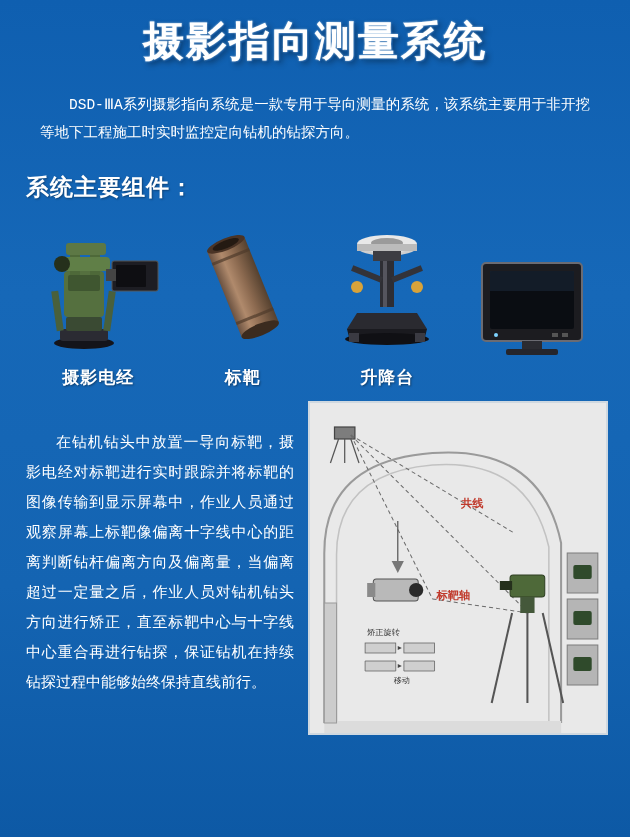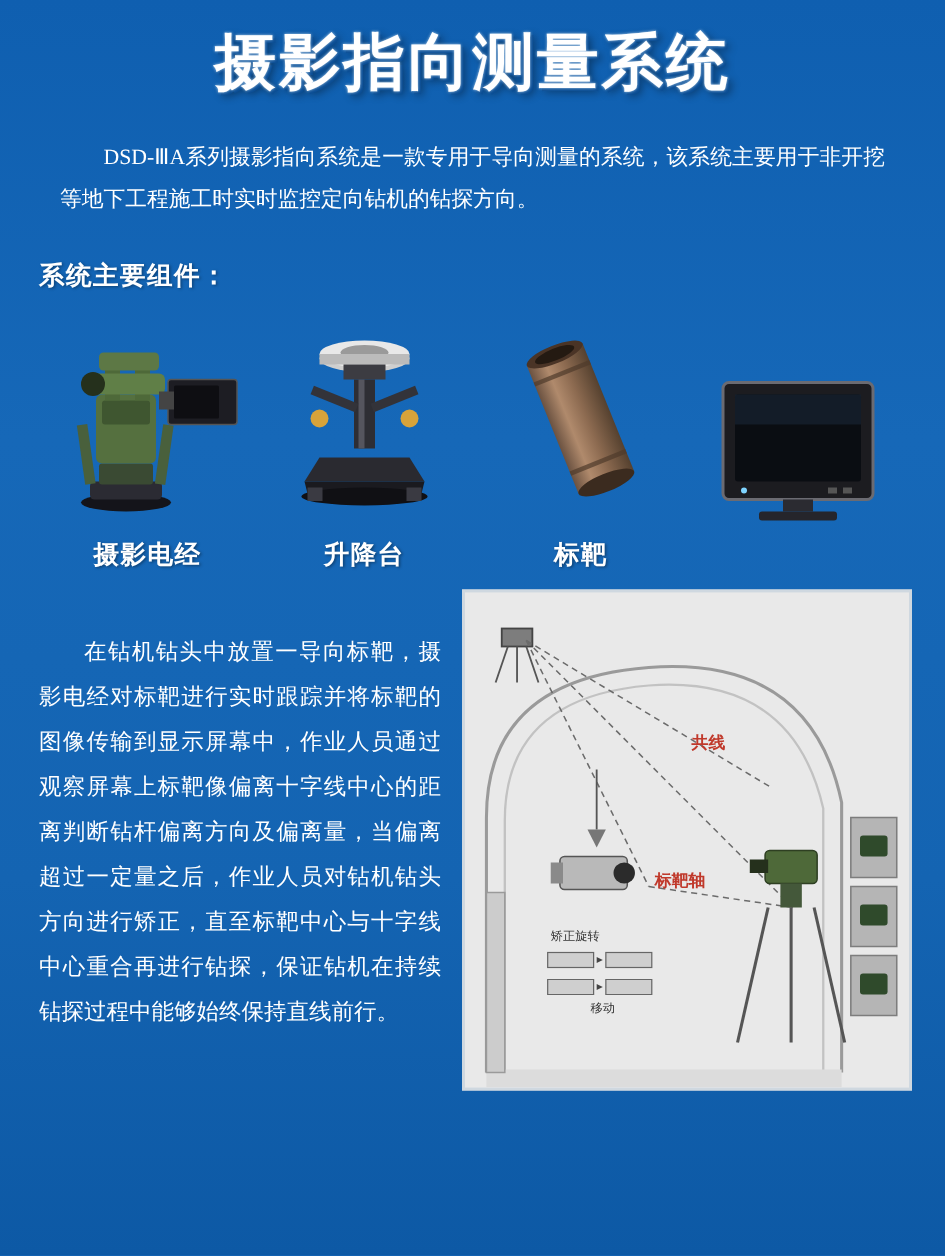--- a/index.html
+++ b/index.html
@@ -39,27 +39,27 @@
     line-height: 1.15;
   }
   
   .intro {
     margin: 26px 40px 0 40px;
     color: #ffffff;
     font-size: 14.5px;
     line-height: 1.95;
     text-align: justify;
     text-indent: 2em;
-    font-family: Liberation Serif, serif;
+    font-family: Liberation Mono, monospace;
   }
   
   .section-heading {
     margin: 24px 0 0 26px;
     color: #ffffff;
-    font-size: 17px;
+    font-size: 23px;
     font-weight: bold;
     letter-spacing: 1px;
     font-family: Liberation Mono, monospace;
     text-shadow: 1px 1px 2px rgba(0,0,0,0.35);
   }
   
   .components {
     margin-top: 14px;
     display: flex;
     justify-content: space-around;
@@ -146,51 +146,20 @@
 
           <rect x="30" y="40" width="48" height="14" rx="4" fill="#607f47"></rect>
           <circle cx="30" cy="47" r="8" fill="#25301c"></circle>
 
           <rect x="80" y="44" width="46" height="30" rx="2" fill="#1d1d23" stroke="#555" stroke-width="1"></rect>
           <rect x="84" y="48" width="30" height="22" rx="1" fill="#0e0e12"></rect>
           <rect x="74" y="52" width="10" height="12" fill="#444"></rect>
         </svg>
       </div>
       <div class="comp-label">摄影电经</div>
-    </div>
-
-    <div class="component">
-      <div class="comp-img">
-        <svg width="132" height="135" viewBox="0 0 132 135">
-
-          <ellipse cx="66" cy="30" rx="30" ry="9" fill="#cfcfcf"></ellipse>
-          <ellipse cx="66" cy="27" rx="30" ry="9" fill="#e8e8e8"></ellipse>
-          <ellipse cx="66" cy="26" rx="16" ry="5" fill="#9a9a9a"></ellipse>
-          <rect x="36" y="27" width="60" height="7" fill="#bbbbbb"></rect>
-
-          <rect x="52" y="34" width="28" height="10" fill="#3c3c42"></rect>
-
-          <rect x="59" y="44" width="14" height="46" fill="#2e2e34"></rect>
-          <rect x="62" y="44" width="4" height="46" fill="#55555e"></rect>
-
-          <rect x="30" y="54" width="32" height="6" fill="#333339" transform="rotate(22 46 57)"></rect>
-          <rect x="70" y="54" width="32" height="6" fill="#333339" transform="rotate(-22 86 57)"></rect>
-
-          <circle cx="36" cy="70" r="6" fill="#d8a33a"></circle>
-          <circle cx="96" cy="70" r="6" fill="#d8a33a"></circle>
-
-          <polygon points="26,112 106,112 96,96 36,96" fill="#2a2a30"></polygon>
-          <polygon points="26,112 106,112 104,120 28,120" fill="#1a1a1f"></polygon>
-          <ellipse cx="66" cy="122" rx="42" ry="6" fill="#101014"></ellipse>
-
-          <rect x="28" y="116" width="10" height="9" fill="#3a3a42"></rect>
-          <rect x="94" y="116" width="10" height="9" fill="#3a3a42"></rect>
-        </svg>
-      </div>
-      <div class="comp-label">升降台</div>
     </div>
 
     <div class="component">
       <div class="comp-img">
         <svg width="132" height="135" viewBox="0 0 132 135">
           <defs>
             <linearGradient id="tubeg" x1="0" y1="0" x2="1" y2="0">
               <stop offset="0%" stop-color="#6b5241"></stop>
               <stop offset="30%" stop-color="#b08a6c"></stop>
               <stop offset="60%" stop-color="#8c6a50"></stop>
@@ -207,20 +176,51 @@
           </g>
         </svg>
       </div>
       <div class="comp-label">标靶</div>
     </div>
 
     <div class="component">
       <div class="comp-img">
         <svg width="132" height="135" viewBox="0 0 132 135">
 
+          <ellipse cx="66" cy="30" rx="30" ry="9" fill="#cfcfcf"></ellipse>
+          <ellipse cx="66" cy="27" rx="30" ry="9" fill="#e8e8e8"></ellipse>
+          <ellipse cx="66" cy="26" rx="16" ry="5" fill="#9a9a9a"></ellipse>
+          <rect x="36" y="27" width="60" height="7" fill="#bbbbbb"></rect>
+
+          <rect x="52" y="34" width="28" height="10" fill="#3c3c42"></rect>
+
+          <rect x="59" y="44" width="14" height="46" fill="#2e2e34"></rect>
+          <rect x="62" y="44" width="4" height="46" fill="#55555e"></rect>
+
+          <rect x="30" y="54" width="32" height="6" fill="#333339" transform="rotate(22 46 57)"></rect>
+          <rect x="70" y="54" width="32" height="6" fill="#333339" transform="rotate(-22 86 57)"></rect>
+
+          <circle cx="36" cy="70" r="6" fill="#d8a33a"></circle>
+          <circle cx="96" cy="70" r="6" fill="#d8a33a"></circle>
+
+          <polygon points="26,112 106,112 96,96 36,96" fill="#2a2a30"></polygon>
+          <polygon points="26,112 106,112 104,120 28,120" fill="#1a1a1f"></polygon>
+          <ellipse cx="66" cy="122" rx="42" ry="6" fill="#101014"></ellipse>
+
+          <rect x="28" y="116" width="10" height="9" fill="#3a3a42"></rect>
+          <rect x="94" y="116" width="10" height="9" fill="#3a3a42"></rect>
+        </svg>
+      </div>
+      <div class="comp-label">升降台</div>
+    </div>
+
+    <div class="component">
+      <div class="comp-img">
+        <svg width="132" height="135" viewBox="0 0 132 135">
+
           <rect x="16" y="28" width="100" height="78" rx="4" fill="#1c1c20" stroke="#6b6b72" stroke-width="2"></rect>
 
           <rect x="24" y="36" width="84" height="58" rx="2" fill="#0a0d12"></rect>
           <rect x="24" y="36" width="84" height="20" fill="#15202e" opacity="0.8"></rect>
 
           <circle cx="30" cy="100" r="2" fill="#7fd4ff"></circle>
           <rect x="86" y="98" width="6" height="4" fill="#555"></rect>
           <rect x="96" y="98" width="6" height="4" fill="#555"></rect>
 
           <rect x="56" y="106" width="20" height="8" fill="#2b2b31"></rect>

